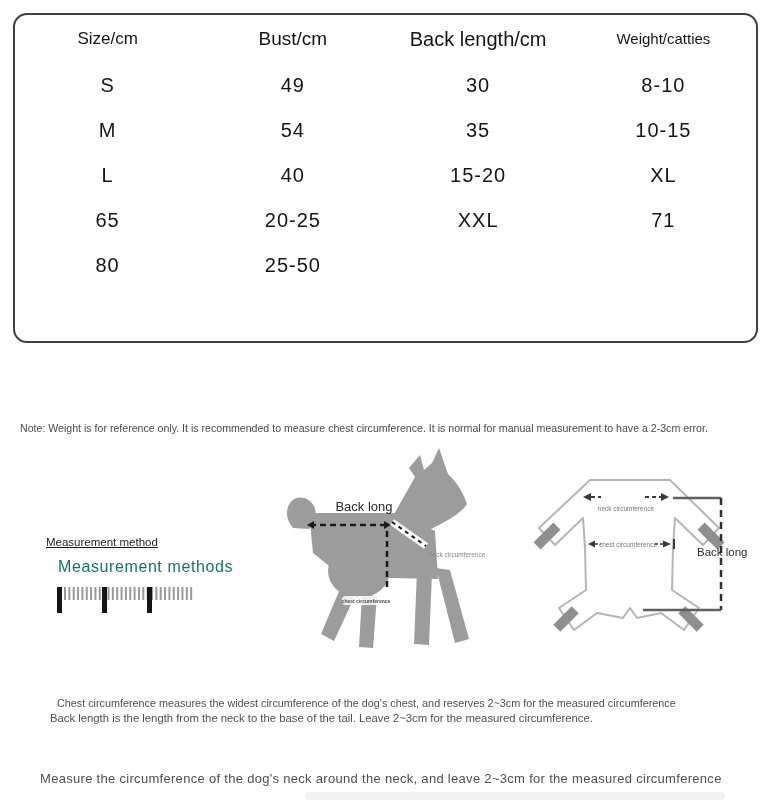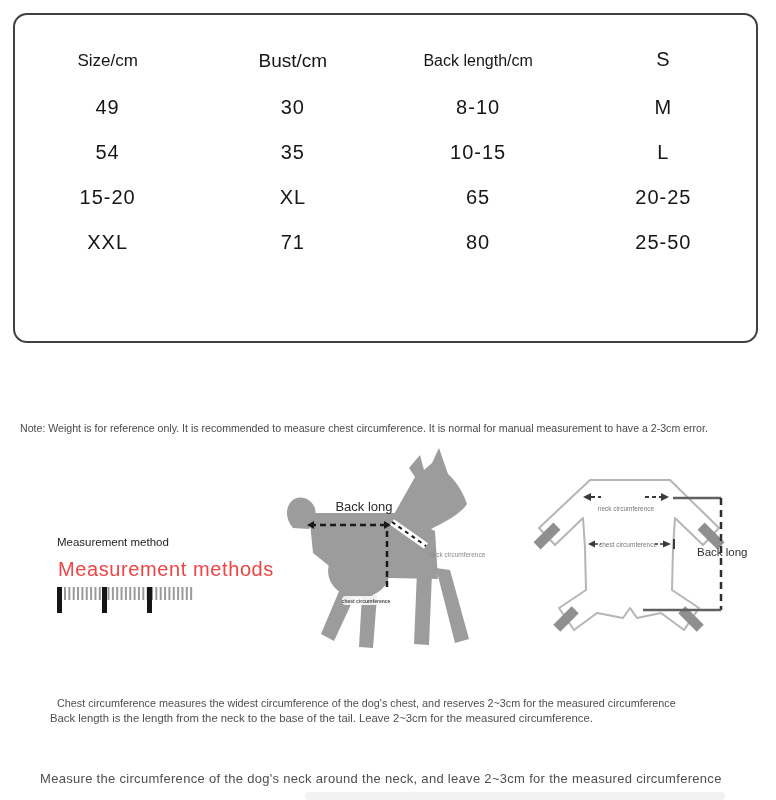--- a/index.html
+++ b/index.html
@@ -2,33 +2,33 @@
 <html><head>
 <meta charset="utf-8">
 <style>
   html,body{margin:0;padding:0;background:#ffffff;}
   body{font-family:"Liberation Sans", sans-serif;}
   .page{position:relative;width:776px;height:800px;background:#ffffff;overflow:hidden;}
 
   
   .size-card{position:absolute;left:13px;top:13px;width:745px;height:330px;
     border:2px solid #404040;border-radius:14px;background:#ffffff;box-sizing:border-box;}
-  .size-grid{display:grid;grid-template-columns:repeat(4,1fr);padding-top:22px;}
+  .size-grid{display:grid;grid-template-columns:repeat(4,1fr);}
   .size-grid .cell{text-align:center;color:#161616;}
   .hcell{height:48px;line-height:48px;}
   .h0{font-size:17px;}
   .h1{font-size:19px;}
-  .h2{font-size:16px;}
+  .h2{font-size:20px;}
   .h3{font-size:15px;}
   .vcell{height:45px;line-height:45px;font-size:20px;letter-spacing:1px;}
 
   .note-text{position:absolute;left:20px;top:378px;width:745px;font-size:10.6px;color:#4a4a4a;margin-top:44px;}
 
-  .m-title-small{position:absolute;left:57px;top:536px;font-size:11.5px;color:#1f1f1f;}
-  .m-title-large{position:absolute;left:58px;top:558px;font-size:20px;color:#ef4444;letter-spacing:.6px;}
+  .m-title-small{position:absolute;left:46px;top:536px;font-size:11.5px;color:#1f1f1f;text-decoration:underline;}
+  .m-title-large{position:absolute;left:58px;top:558px;font-size:16px;color:#0f766e;letter-spacing:.6px;}
 
   .ruler{position:absolute;left:55px;top:587px;}
   .dog-svg{position:absolute;left:283px;top:443px;}
   .garment-svg{position:absolute;left:533px;top:452px;}
 
   svg text{font-family:"Liberation Sans", sans-serif;}
 
   .desc{position:absolute;color:#4f4f4f;white-space:nowrap;}
   .desc1{left:57px;top:697px;font-size:10.8px;}
   .desc2{left:50px;top:712px;font-size:11.3px;}
@@ -40,32 +40,34 @@
 </head>
 <body>
 
 <div class="page">
 
   <div class="size-card">
     <div class="size-grid">
       <div class="cell hcell h0">Size/cm</div>
       <div class="cell hcell h1">Bust/cm</div>
       <div class="cell hcell h2">Back length/cm</div>
+      <div class="cell hcell h3">Weight/catties</div>
 
       <div class="cell vcell">S</div>
       <div class="cell vcell">49</div>
       <div class="cell vcell">30</div>
       <div class="cell vcell">8-10</div>
 
       <div class="cell vcell">M</div>
       <div class="cell vcell">54</div>
       <div class="cell vcell">35</div>
       <div class="cell vcell">10-15</div>
 
       <div class="cell vcell">L</div>
+      <div class="cell vcell">40</div>
       <div class="cell vcell">15-20</div>
 
       <div class="cell vcell">XL</div>
       <div class="cell vcell">65</div>
       <div class="cell vcell">20-25</div>
 
       <div class="cell vcell">XXL</div>
       <div class="cell vcell">71</div>
       <div class="cell vcell">80</div>
       <div class="cell vcell">25-50</div>

